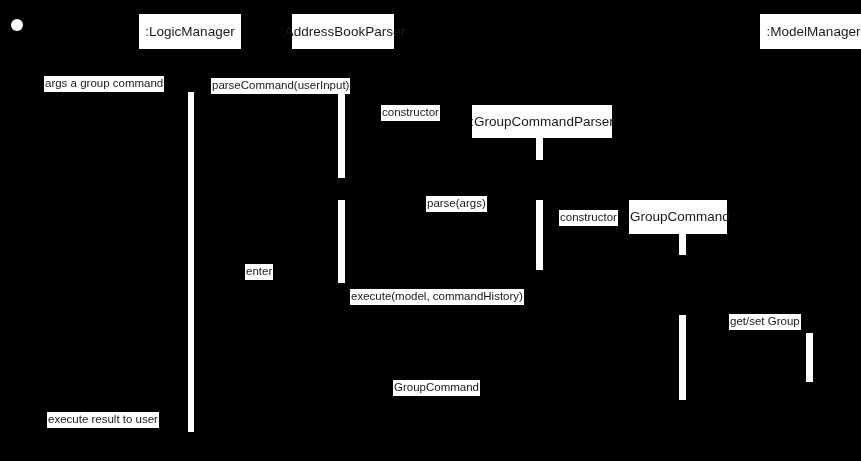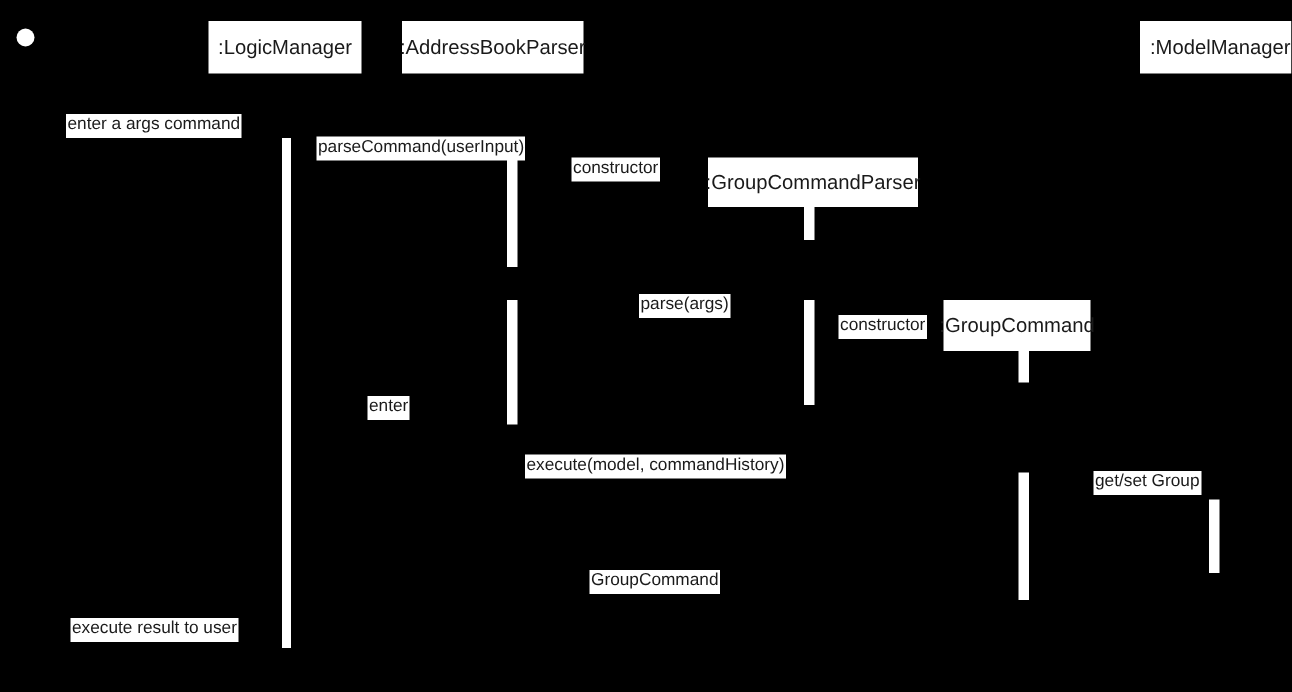--- a/index.html
+++ b/index.html
@@ -62,21 +62,21 @@
 </style>
 </head>
 <body>
 
 <div id="canvas">
 
   <div class="actor-dot" style="left:11px; top:19px; width:12px; height:12px;"></div>
 
   <div id="participants">
       <div class="participant" style="left: 139px; top: 14px; width: 102px; height: 35px;">:LogicManager</div>
-      <div class="participant" style="left: 268px; top: 14px; width: 121px; height: 35px;">:AddressBookParser</div>
+      <div class="participant" style="left: 292px; top: 14px; width: 102px; height: 35px;">:AddressBookParser</div>
       <div class="participant" style="left: 472px; top: 105px; width: 140px; height: 33px; text-align: right;">:GroupCommandParser</div>
       <div class="participant" style="left: 629px; top: 200px; width: 98px; height: 34px;">:GroupCommand</div>
       <div class="participant" style="left: 760px; top: 14px; width: 107px; height: 35px;">:ModelManager</div>
     </div>
 
   <div id="lifelines">
       <div class="lifeline" style="left: 190px; top: 49px; height: 384px;"></div>
       <div class="lifeline" style="left: 341px; top: 49px; height: 384px;"></div>
       <div class="lifeline" style="left: 542px; top: 138px; height: 295px;"></div>
       <div class="lifeline" style="left: 680px; top: 234px; height: 199px;"></div>
@@ -88,25 +88,25 @@
       <div class="activation" style="left: 338px; top: 92px; width: 7px; height: 86px;"></div>
       <div class="activation" style="left: 338px; top: 200px; width: 7px; height: 83px;"></div>
       <div class="activation" style="left: 536px; top: 138px; width: 7px; height: 22px;"></div>
       <div class="activation" style="left: 536px; top: 200px; width: 7px; height: 70px;"></div>
       <div class="activation" style="left: 679px; top: 234px; width: 7px; height: 21px;"></div>
       <div class="activation" style="left: 679px; top: 315px; width: 7px; height: 85px;"></div>
       <div class="activation" style="left: 806px; top: 333px; width: 7px; height: 49px;"></div>
     </div>
 
   <div id="messages">
-      <div class="msg-label" style="left: 44px; top: 76px;">enter a args command</div>
-      <div class="msg-label" style="left: 211px; top: 91px;">parseCommand(userInput)</div>
+      <div class="msg-label" style="left: 44px; top: 76px;">args a group command</div>
+      <div class="msg-label" style="left: 211px; top: 78px;">parseCommand(userInput)</div>
       <div class="msg-label" style="left: 381px; top: 105px;">constructor</div>
       <div class="msg-label" style="left: 426px; top: 196px;">parse(args)</div>
       <div class="msg-label" style="left: 559px; top: 210px;">constructor</div>
       <div class="msg-label" style="left: 245px; top: 264px;">enter</div>
-      <div class="msg-label" style="left: 350px; top: 303px;">execute(model, commandHistory)</div>
+      <div class="msg-label" style="left: 350px; top: 289px;">execute(model, commandHistory)</div>
       <div class="msg-label" style="left: 729px; top: 314px;">get/set Group</div>
       <div class="msg-label" style="left: 393px; top: 380px;">GroupCommand</div>
       <div class="msg-label" style="left: 47px; top: 412px;">execute result to user</div>
     </div>
 
 </div>
 
 </body></html>

